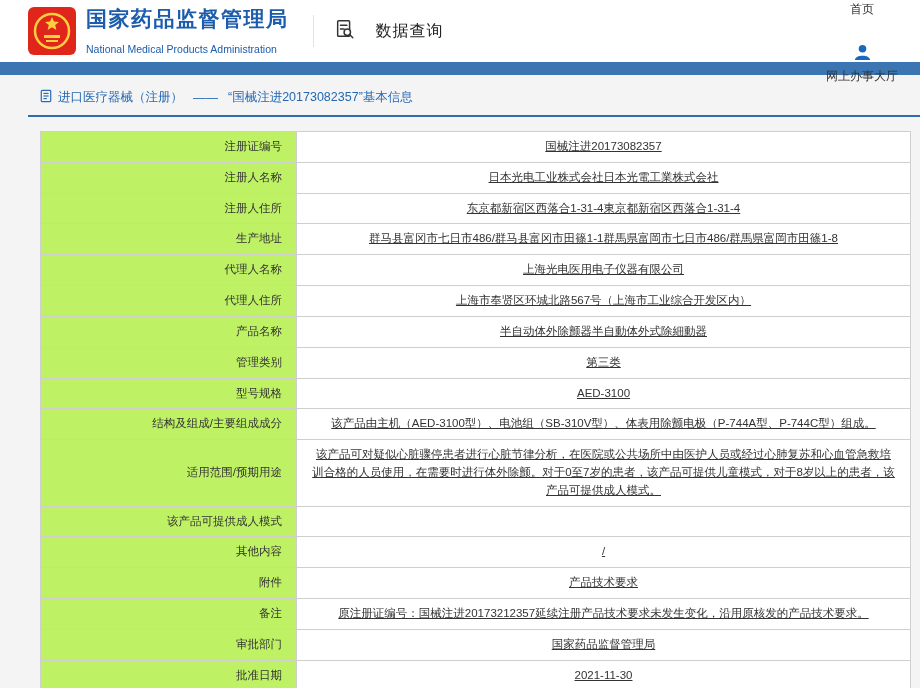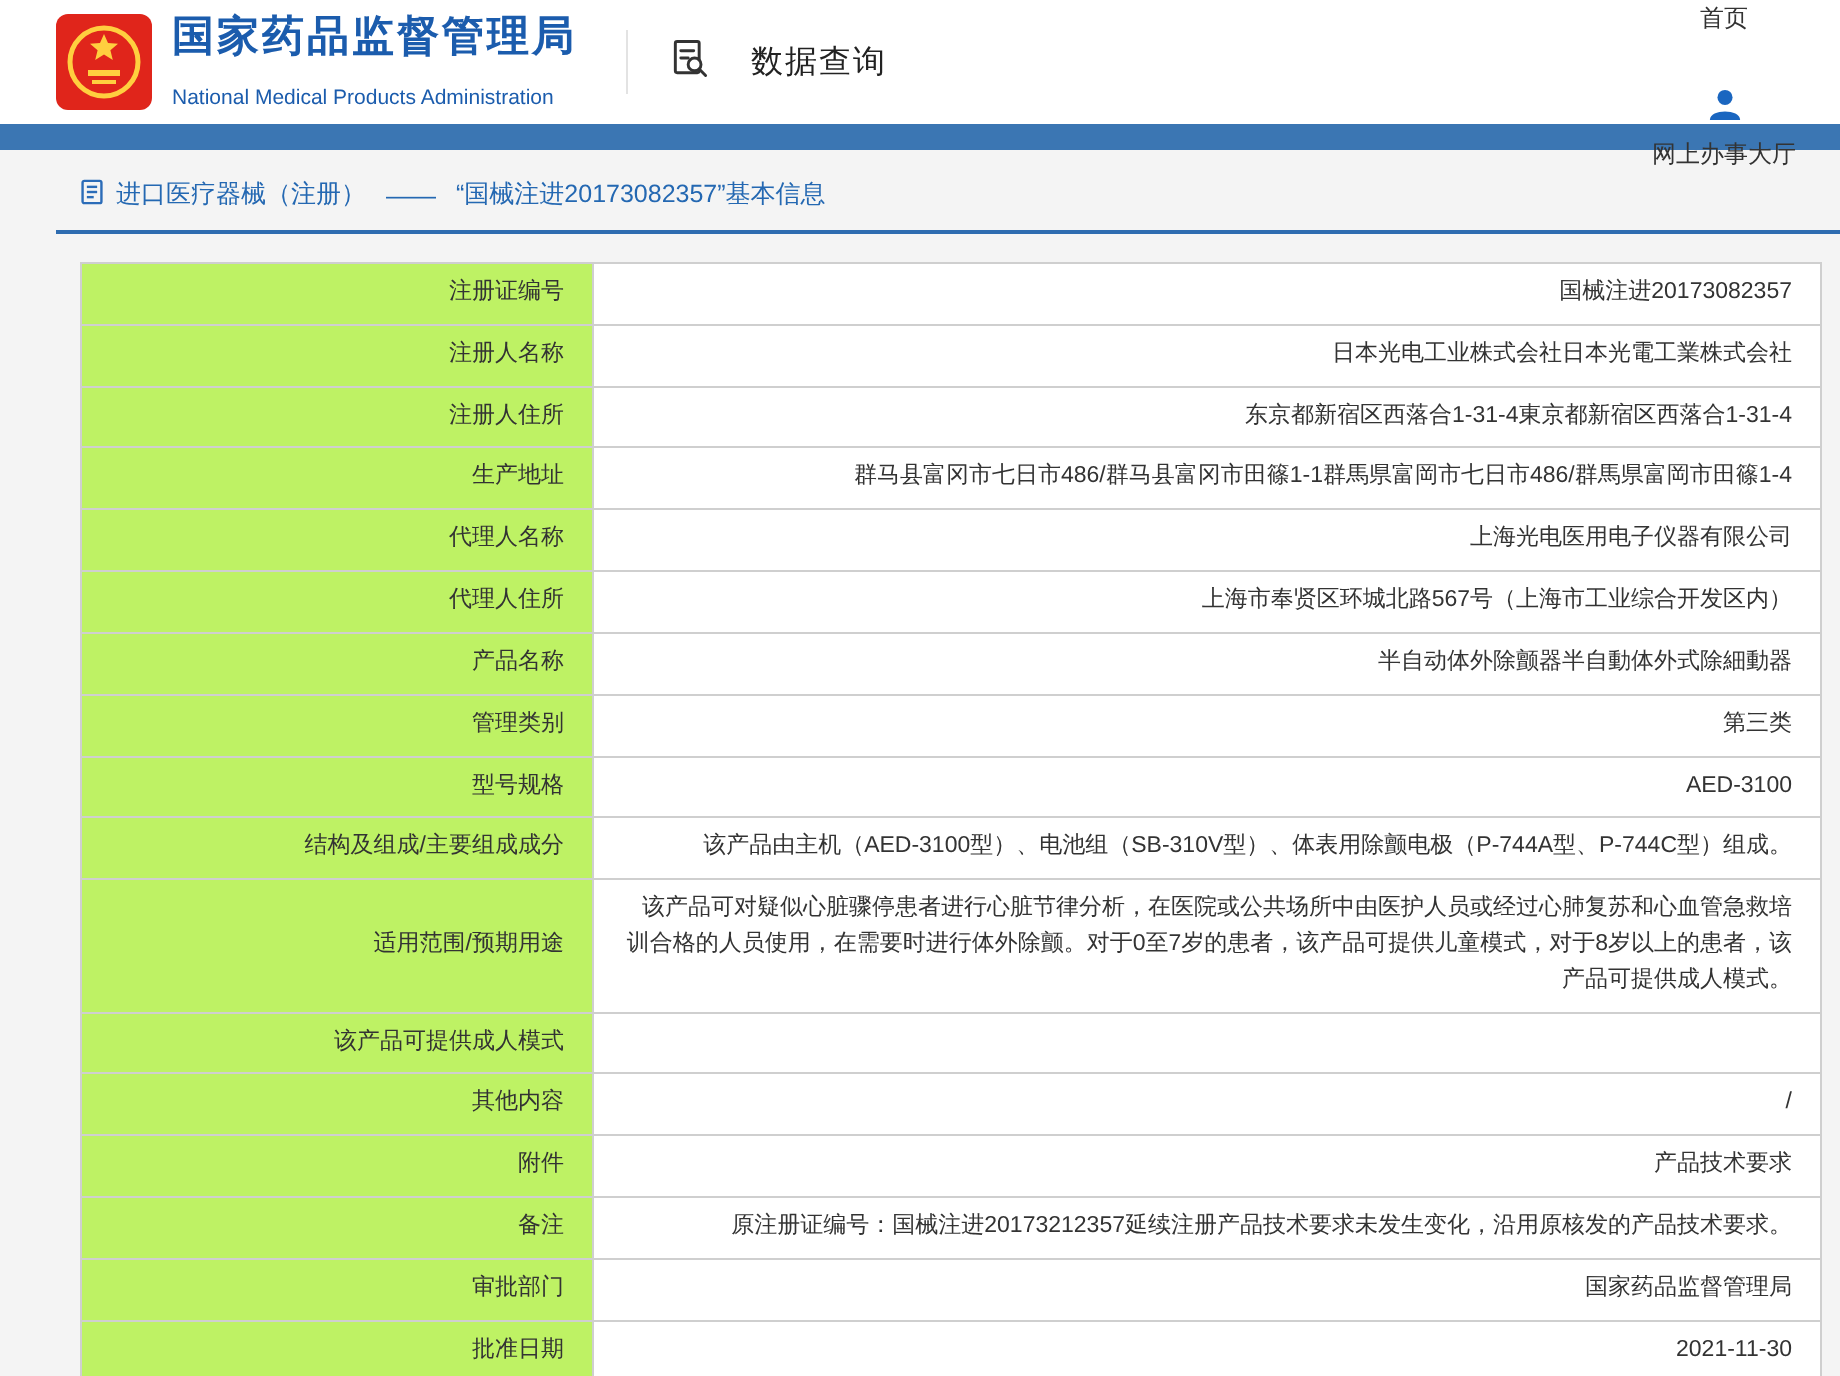--- a/index.html
+++ b/index.html
@@ -36,21 +36,21 @@
   
   table.info{
     margin:14px 0 0 40px;width:871px;border-collapse:collapse;background:#fff;
     font-size:11.5px;table-layout:fixed;
   }
   table.info td{
     border:1px solid #cfcfcf;padding:6px 14px;height:14px;
     line-height:1.55;vertical-align:middle;word-break:break-all;
   }
   td.lbl{width:227px;text-align:right;color:#333;background:#bef264;white-space:nowrap;overflow:hidden;}
-  td.val{text-align:right;color:#333;}
+  td.val{text-align:center;color:#333;text-decoration:underline;}
 </style>
 </head>
 <body>
 
 <div class="topbar">
   <div class="brand">
     <span class="emblem">
       <svg viewBox="0 0 48 48" width="48" height="48">
         <rect width="48" height="48" rx="6" fill="#e0251b"></rect>
         <circle cx="24" cy="24" r="17" fill="none" stroke="#ffcf3f" stroke-width="2.5"></circle>
@@ -130,21 +130,21 @@
       <tr>
         <td class="lbl">注册人名称</td>
         <td class="val">日本光电工业株式会社日本光電工業株式会社</td>
       </tr>
       <tr>
         <td class="lbl">注册人住所</td>
         <td class="val">东京都新宿区西落合1-31-4東京都新宿区西落合1-31-4</td>
       </tr>
       <tr>
         <td class="lbl">生产地址</td>
-        <td class="val">群马县富冈市七日市486/群马县富冈市田篠1-1群馬県富岡市七日市486/群馬県富岡市田篠1-4</td>
+        <td class="val">群马县富冈市七日市486/群马县富冈市田篠1-1群馬県富岡市七日市486/群馬県富岡市田篠1-8</td>
       </tr>
       <tr>
         <td class="lbl">代理人名称</td>
         <td class="val">上海光电医用电子仪器有限公司</td>
       </tr>
       <tr>
         <td class="lbl">代理人住所</td>
         <td class="val">上海市奉贤区环城北路567号（上海市工业综合开发区内）</td>
       </tr>
       <tr>

